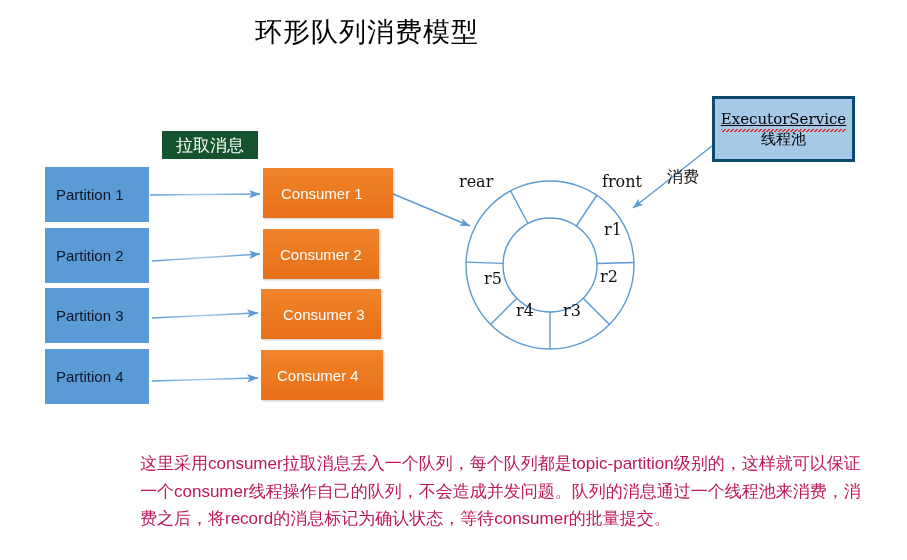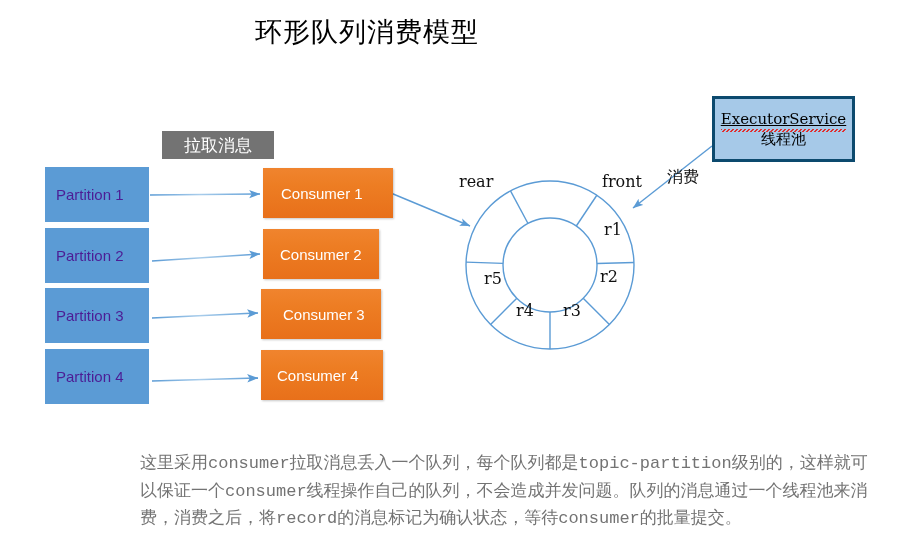--- a/index.html
+++ b/index.html
@@ -34,21 +34,21 @@
     white-space: nowrap;
   }
 
   
   .partition-box {
     position: absolute;
     left: 45px;
     width: 104px;
     height: 55px;
     background: #5B9BD5;
-    color: #4c1d95;
+    color: #0f172a;
     font-size: 15px;
     display: flex;
     align-items: center;
     padding-left: 11px;
     box-sizing: border-box;
   }
   .p1 { top: 167px; }
   .p2 { top: 228px; }
   .p3 { top: 288px; }
   .p4 { top: 349px; }
@@ -69,23 +69,23 @@
   .c1 { left: 263px; top: 168px; width: 130px; padding-left: 18px; }
   .c2 { left: 263px; top: 229px; width: 116px; padding-left: 17px; }
   .c3 { left: 261px; top: 289px; width: 120px; padding-left: 22px; }
   .c4 { left: 261px; top: 350px; width: 122px; padding-left: 16px; }
 
   
   #pull-label {
     position: absolute;
     left: 162px;
     top: 131px;
-    width: 112px;
+    width: 96px;
     height: 28px;
-    background: #737373;
+    background: #14532d;
     color: #ffffff;
     font-family: "DejaVu Serif", "Liberation Serif", serif;
     font-size: 17px;
     display: flex;
     align-items: center;
     justify-content: center;
     box-sizing: border-box;
   }
 
   
@@ -146,23 +146,23 @@
   #cell-r3 { left: 563px; top: 301px; text-align: center; }
   #cell-r4 { left: 516px; top: 301px; }
   #cell-r5 { left: 484px; top: 269px; }
 
   
   #bottom-note {
     position: absolute;
     left: 140px;
     top: 450px;
     width: 730px;
-    font-family: Liberation Mono, monospace;
+    font-family: Liberation Sans, sans-serif;
     font-size: 17px;
-    color: #737373;
+    color: #be185d;
     line-height: 1.62;
     text-align: left;
   }
 </style>
 </head>
 <body>
 
 <div id="canvas">
 
   <div id="title">环形队列消费模型</div>

